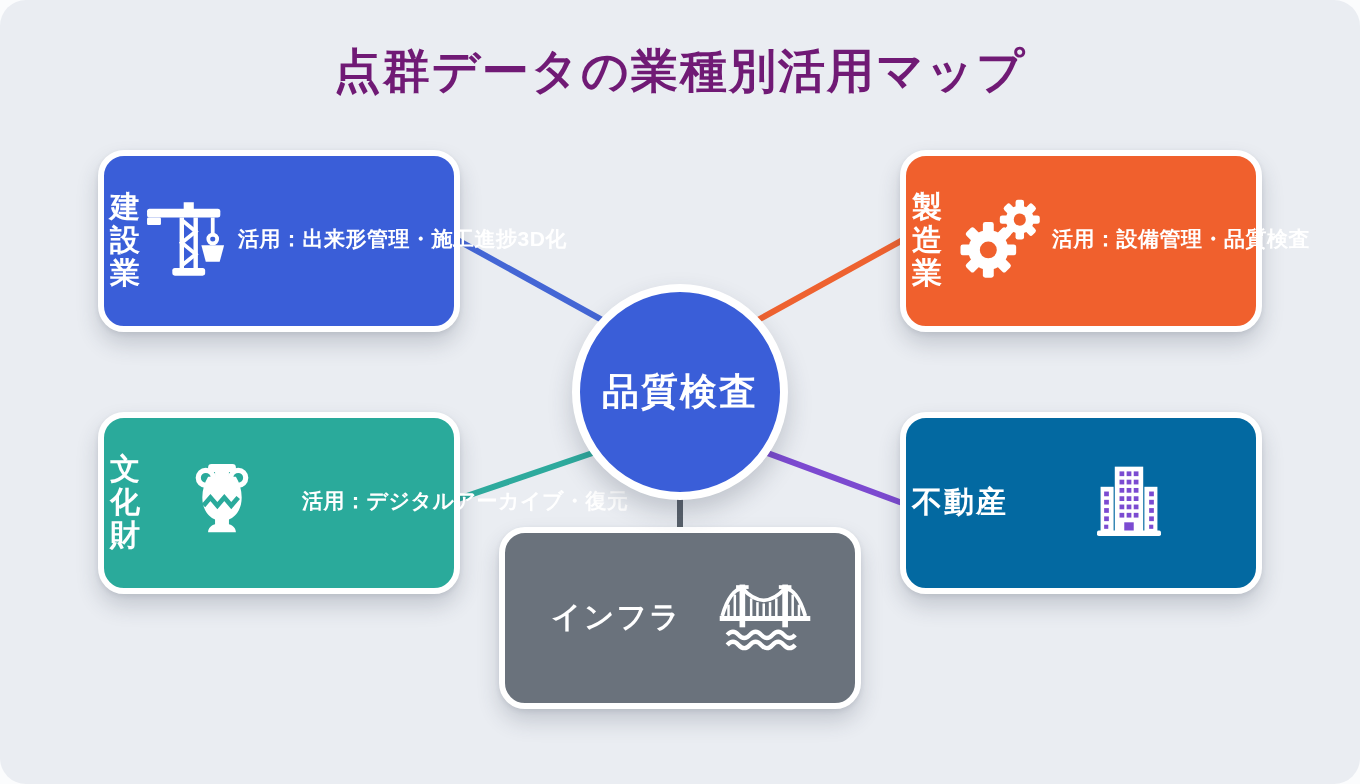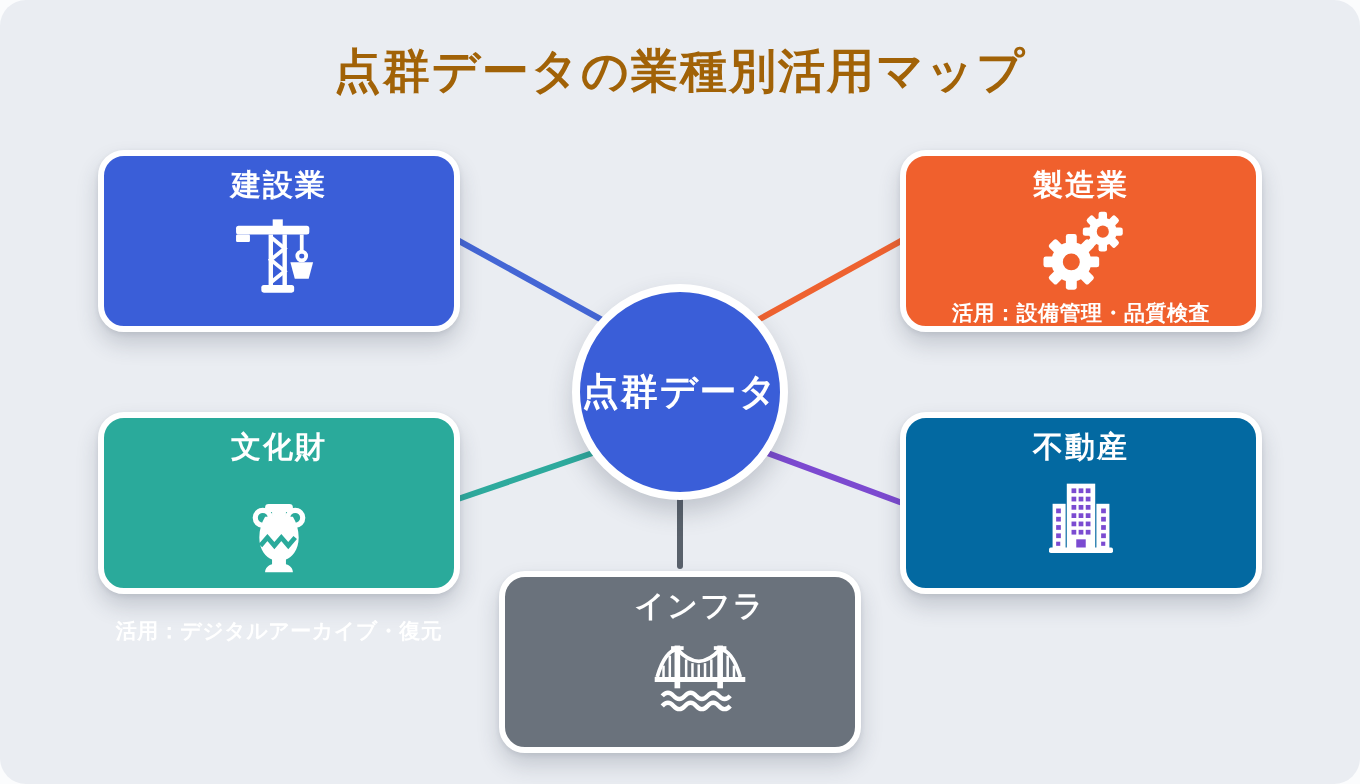--- a/index.html
+++ b/index.html
@@ -1,30 +1,30 @@
 <!DOCTYPE html>
 <html><head>
 <meta charset="utf-8">
 <style>
   html,body{margin:0;padding:0;background:#fbfcfd;width:1360px;height:784px;overflow:hidden;
     font-family:"Liberation Sans","DejaVu Sans",sans-serif;}
   .canvas{position:absolute;inset:0;background:#eaedf2;border-radius:26px;overflow:hidden;}
   .title{position:absolute;top:40px;left:0;width:100%;margin:0;text-align:center;
-    font-size:47px;font-weight:800;color:#a16207;letter-spacing:2px;}
+    font-size:47px;font-weight:800;color:#701a75;letter-spacing:2px;}
   .connectors{position:absolute;inset:0;width:1360px;height:784px;}
   .conn{stroke-width:6;stroke-linecap:round;}
   .card{position:absolute;width:362px;height:182px;border:6px solid #ffffff;border-radius:26px;
-    box-sizing:border-box;display:flex;flex-direction:column;align-items:center;
+    box-sizing:border-box;display:flex;flex-direction:row;align-items:center;
     justify-content:space-between;padding:12px 6px 16px;color:#ffffff;text-align:center;
     box-shadow:0 12px 22px rgba(45,55,75,0.20),0 2px 5px rgba(45,55,75,0.10);}
   .card-construction{left:98px;top:150px;}
   .card-manufacturing{left:900px;top:150px;}
   .card-culture{left:98px;top:412px;}
   .card-realestate{left:900px;top:412px;}
-  .card-infra{left:499px;top:571px;padding-left:46px;}
+  .card-infra{left:499px;top:527px;padding-left:46px;}
   .card-title{font-size:30px;font-weight:800;letter-spacing:2px;line-height:1.1;}
   .card-icon{flex:1;display:flex;align-items:center;justify-content:center;margin:2px 0;}
   .card-usage{font-size:21px;font-weight:700;letter-spacing:0.5px;white-space:nowrap;line-height:1.1;}
   .hub{position:absolute;left:572px;top:284px;width:216px;height:216px;border-radius:50%;
     border:8px solid #ffffff;box-sizing:border-box;display:flex;align-items:center;
     justify-content:center;box-shadow:0 12px 24px rgba(45,55,75,0.22);}
   .hub-label{font-size:37px;font-weight:800;color:#ffffff;letter-spacing:2px;}
 </style>
 </head>
 <body>
@@ -50,20 +50,21 @@
         <path d="M33 4 h8 v6 h-8 z" fill="#fff"></path>
         <line x1="31.5" y1="16" x2="31.5" y2="57" stroke="#fff" stroke-width="3.5"></line>
         <line x1="42.5" y1="16" x2="42.5" y2="57" stroke="#fff" stroke-width="3.5"></line>
         <path d="M31.5 18 L42.5 27 L31.5 36 L42.5 45 L31.5 54" stroke="#fff" stroke-width="3" fill="none"></path>
         <rect x="24" y="56" width="26" height="6" rx="2" fill="#fff"></rect>
         <line x1="56" y1="16" x2="56" y2="31" stroke="#fff" stroke-width="3"></line>
         <circle cx="56" cy="33" r="3.5" stroke="#fff" stroke-width="3" fill="none"></circle>
         <path d="M47 38 h18 l-3.5 13 h-11 z" fill="#fff"></path>
       </svg>
     </div>
+    <div class="card-usage">活用：出来形管理・施工進捗3D化</div>
   </div>
 
   <div class="card card-manufacturing" style="background: rgb(240, 96, 45); gap: 8px;">
     <div class="card-title">製造業</div>
     <div class="card-icon">
       <svg width="92" height="80" viewBox="0 0 76 66" fill="none">
         <g transform="translate(30,42)" fill="#fff">
           <g>
               <rect x="-4.5" y="-23" width="9" height="11" rx="2"></rect>
             </g>
@@ -203,16 +204,16 @@
         <line x1="60" y1="14" x2="60" y2="31" stroke-width="2"></line>
         <line x1="65" y1="22" x2="65" y2="31" stroke-width="2"></line>
         <line x1="2" y1="33" x2="74" y2="33" stroke-width="4"></line>
         <path d="M8 46 q4.5 -5 9 0 t9 0 t9 0 t9 0 t9 0 t9 0" stroke-width="3.5"></path>
         <path d="M8 54 q4.5 -5 9 0 t9 0 t9 0 t9 0 t9 0 t9 0" stroke-width="3.5"></path>
       </svg>
     </div>
   </div>
 
   <div class="hub" style="background: rgb(58, 94, 216);">
-    <span class="hub-label">点群データ</span>
+    <span class="hub-label">品質検査</span>
   </div>
 
 </div>
 
 </body></html>

